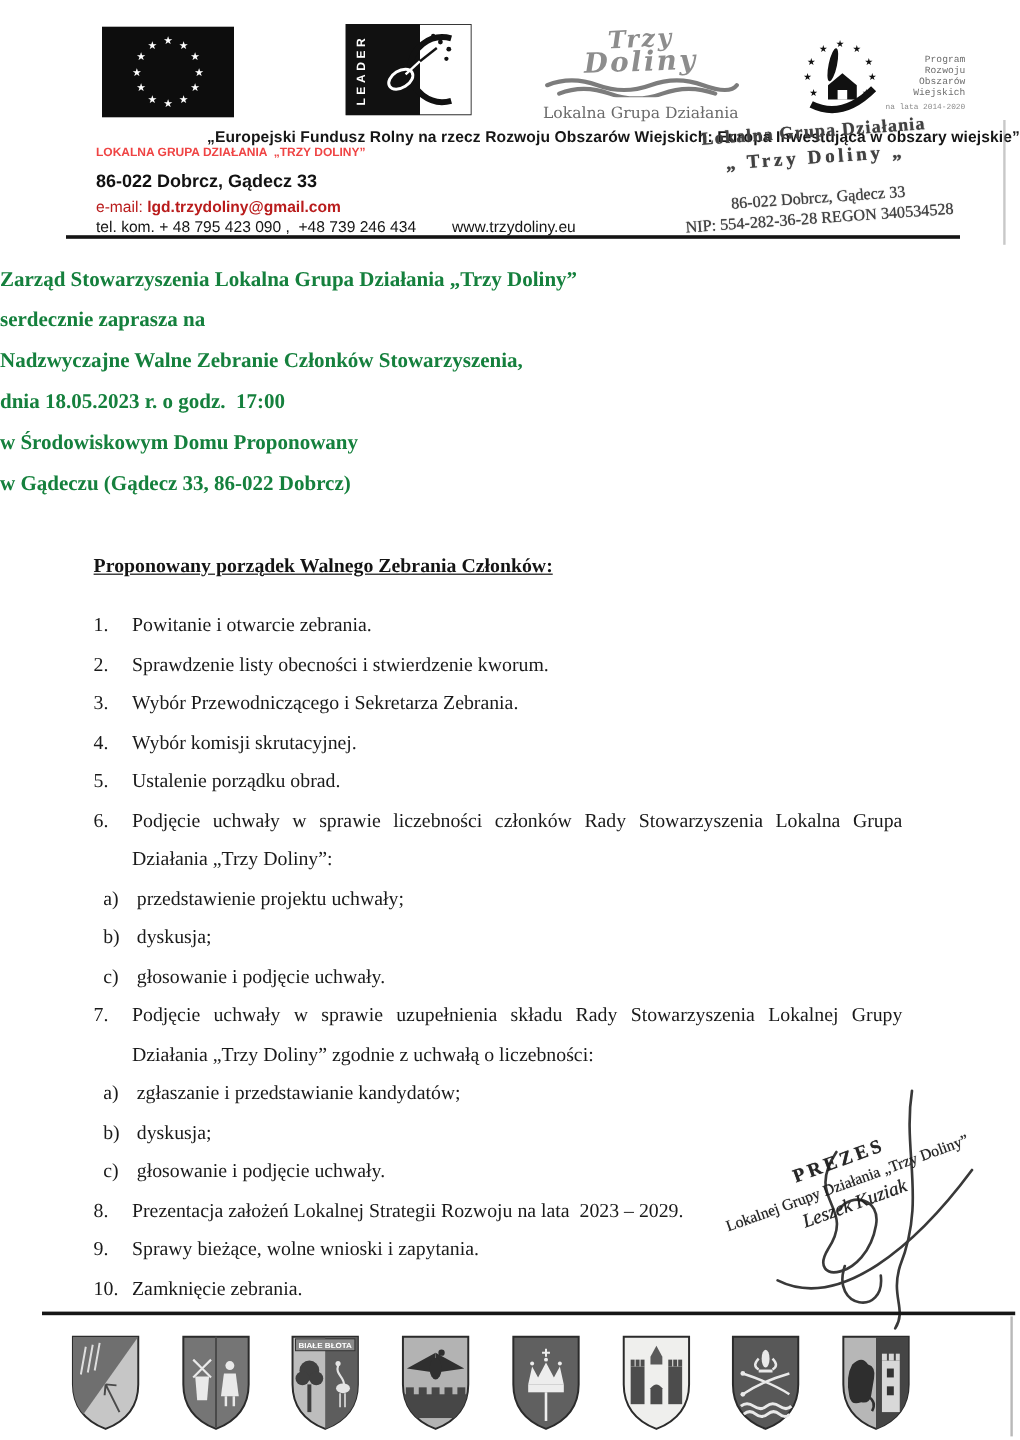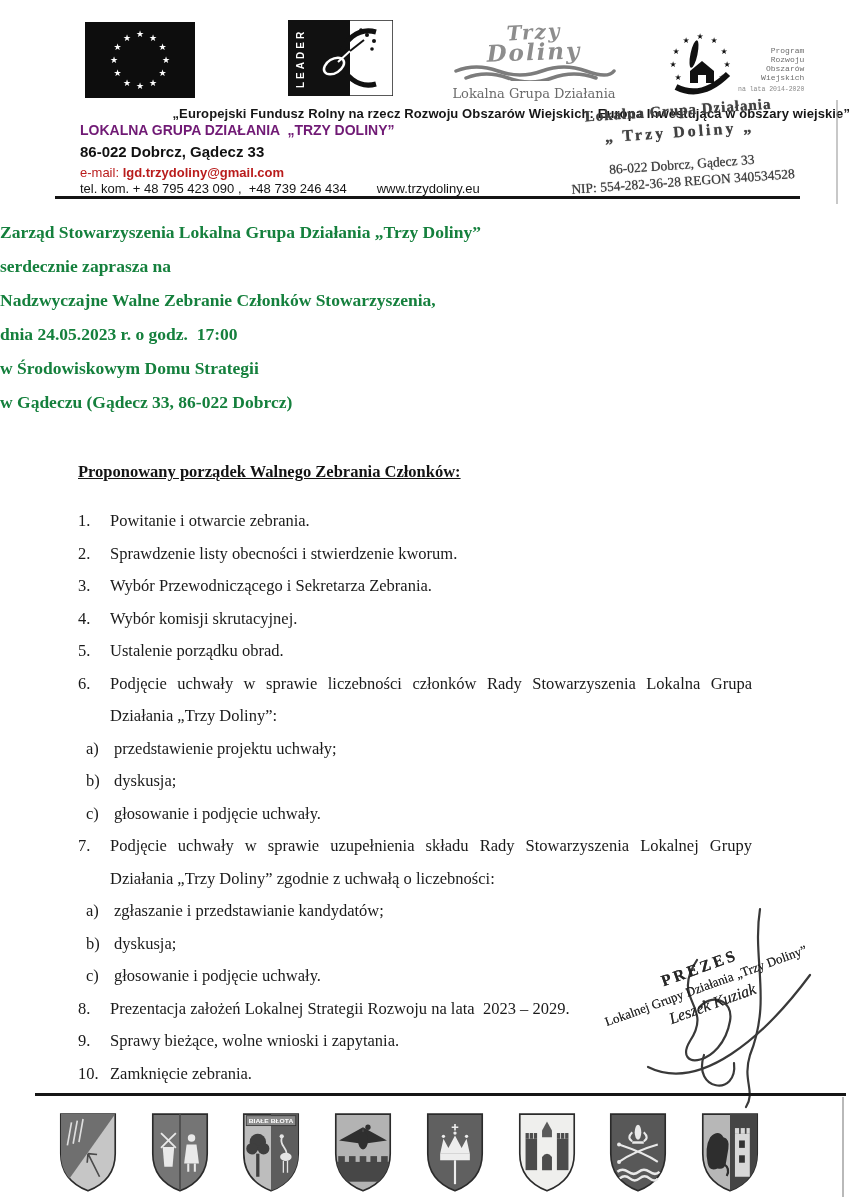--- a/index.html
+++ b/index.html
@@ -15,21 +15,21 @@
   .logo-leader{left:288px;top:20px;width:105px;height:76px;}
   .logo-td{left:448px;top:20px;width:172px;height:88px;text-align:center;}
   .td-word1{font:italic bold 20px "DejaVu Serif",serif;color:#8d8d8d;letter-spacing:2px;transform:rotate(-3deg);}
   .td-word2{font:italic bold 23px "DejaVu Serif",serif;color:#8d8d8d;letter-spacing:2px;margin-top:-6px;transform:rotate(-2deg);}
   .td-caption{font:13px "DejaVu Serif",serif;color:#6a6a6a;margin-top:1px;}
   .logo-prow{left:664px;top:24px;width:150px;height:80px;display:flex;}
   .prow-text{font-family:Liberation Mono, monospace;color:#6e6e6e;font-size:8px;line-height:9px;padding-top:22px;text-align:right;}
   .prow-years{font-size:6.5px;color:#8a8a8a;margin-top:3px;}
 
   .funding-line{left:0;right:0;top:106px;text-align:right;font-size:13px;letter-spacing:.1px;color:#161616;}
-  .org-name{left:80px;top:122px;font-size:14px;color:#701a75;}
+  .org-name{left:80px;top:122px;font-size:10px;color:#ef4444;}
   .org-address{left:80px;top:143px;font-size:15px;color:#111;}
   .email-line{left:80px;top:165px;font-size:13px;color:#b91c1c;}
   .tel-line{left:80px;top:181px;font-size:13px;color:#161616;}
   .website{margin-left:30px;}
   .rule-top{left:55px;width:745px;top:196px;height:3px;background:#141414;}
 
   .stamp{left:538px;top:102px;width:285px;text-align:center;transform:rotate(-4deg);
          color:#414141;text-shadow:0 0 .7px rgba(70,70,70,.9);}
   .stamp-l1{font-size:15px;font-weight:bold;letter-spacing:1px;}
   .stamp-l2{font-size:16px;font-weight:bold;letter-spacing:3px;margin-top:4px;}
@@ -158,22 +158,22 @@
     <div class="stamp-l2">„ Trzy Doliny „</div>
     <div class="stamp-l3">86-022 Dobrcz, Gądecz 33</div>
     <div class="stamp-l4">NIP: 554-282-36-28  REGON 340534528</div>
   </div>
   <div class="abs artifact-1"></div>
 
   <div class="abs invitation">
     <div>Zarząd Stowarzyszenia Lokalna Grupa Działania „Trzy Doliny”</div>
     <div>serdecznie zaprasza na</div>
     <div>Nadzwyczajne Walne Zebranie Członków Stowarzyszenia,</div>
-    <div class="pre">dnia 24.05.2023 r. o godz.  17:00</div>
-    <div>w Środowiskowym Domu Strategii</div>
+    <div class="pre">dnia 18.05.2023 r. o godz.  17:00</div>
+    <div>w Środowiskowym Domu Proponowany</div>
     <div>w Gądeczu (Gądecz 33, 86-022 Dobrcz)</div>
   </div>
 
   <div class="abs agenda-heading">Proponowany porządek Walnego Zebrania Członków:</div>
 
   <div class="abs agenda">
     <div class="item">
       <span class="item-num">1.</span>
       <div class="item-text">Powitanie i otwarcie zebrania.</div>
     </div>

